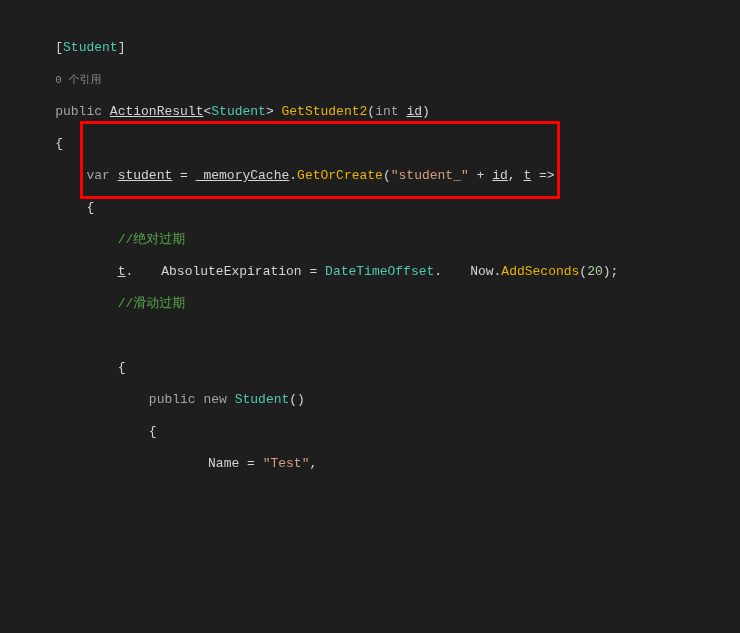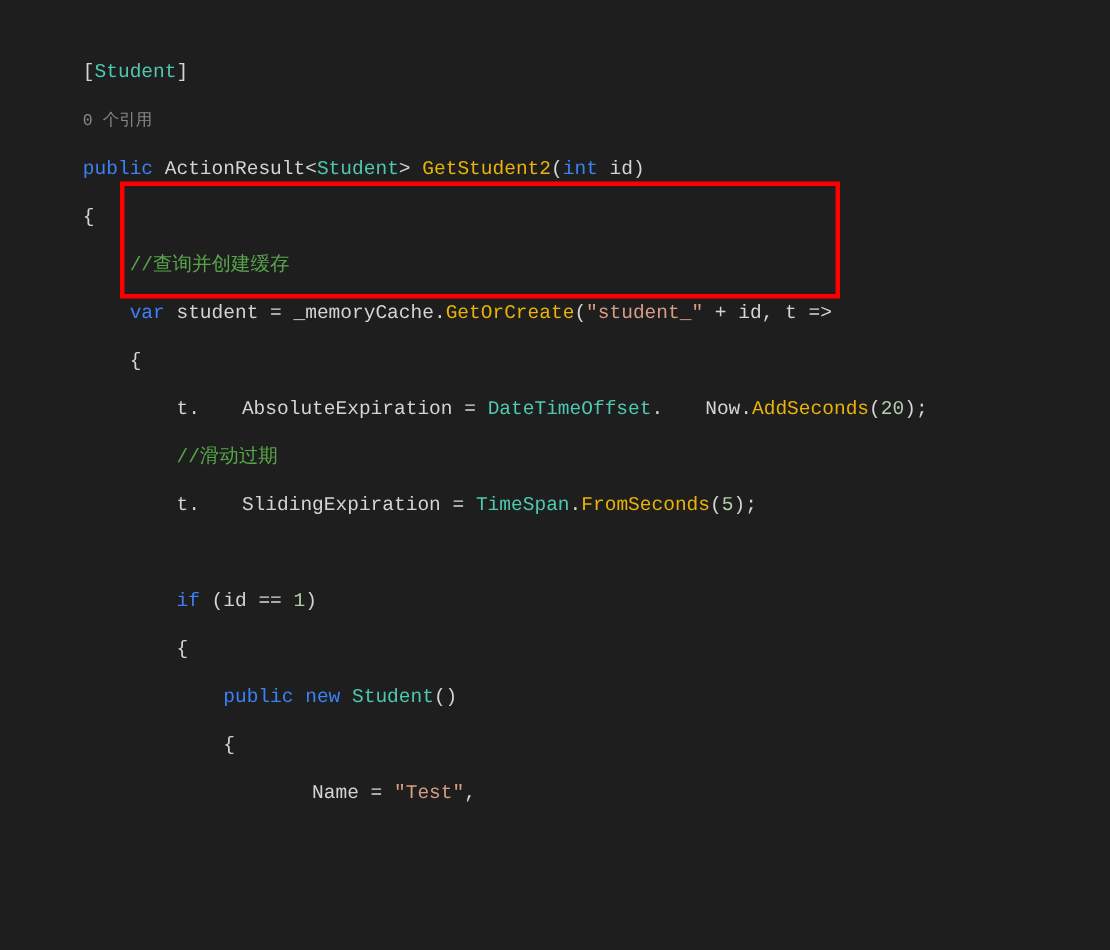--- a/index.html
+++ b/index.html
@@ -27,48 +27,46 @@
       min-height: 16px;
     }
     .highlight-box {
       position: absolute;
       border: 3px solid #ff0000;
       background: transparent;
       pointer-events: none;
     }
     
     .c-attr { color: #4ec9b0; }
-    .c-keyword { color: #3b82f6; }
+    .c-keyword { color: #a3a3a3; }
     .c-type { color: #4ec9b0; }
     .c-string { color: #d69d85; }
     .c-number { color: #b5cea8; }
     .c-comment { color: #57a64a; }
     .c-punc { color: #d4d4d4; }
-    .c-var { color: #d4d4d4; }
+    .c-var { color: #d4d4d4; text-decoration: underline; }
     .c-method { color: #eab308; }
     .c-ref { color: #888888; font-size: 11px; margin-top: 21px; }
     .c-prop { color: #d4d4d4; margin-left: 28px; }
   </style>
 </head>
 <body>
 
 <div class="editor">
 <div class="highlight-box" style="left:80px; top:121px; width:480px; height:78px;"></div>
 <div class="line">    <span class="c-punc">[</span><span class="c-attr">Student</span><span class="c-punc">]</span></div>
 <div class="line">    <span class="c-ref">0 个引用</span></div>
 <div class="line">    <span class="c-keyword">public</span> <span class="c-var">ActionResult</span><span class="c-punc">&lt;</span><span class="c-type">Student</span><span class="c-punc">&gt;</span> <span class="c-method">GetStudent2</span><span class="c-punc">(</span><span class="c-keyword">int</span> <span class="c-var">id</span><span class="c-punc">)</span></div>
 <div class="line">    <span class="c-punc">{</span></div>
-<div class="line">        <span class="c-comment">//查询并创建缓存</span></div>
 <div class="line">        <span class="c-keyword">var</span> <span class="c-var">student</span><span class="c-punc"> = </span><span class="c-var">_memoryCache</span><span class="c-punc">.</span><span class="c-method">GetOrCreate</span><span class="c-punc">(</span><span class="c-string">"student_"</span><span class="c-punc"> + </span><span class="c-var">id</span><span class="c-punc">, </span><span class="c-var">t</span><span class="c-punc"> =&gt;</span></div>
 <div class="line">        <span class="c-punc">{</span></div>
+<div class="line">            <span class="c-comment">//绝对过期</span></div>
 <div class="line">            <span class="c-var">t</span><span class="c-punc">.</span><span class="c-prop">AbsoluteExpiration</span><span class="c-punc"> = </span><span class="c-type">DateTimeOffset</span><span class="c-punc">.</span><span class="c-prop">Now</span><span class="c-punc">.</span><span class="c-method">AddSeconds</span><span class="c-punc">(</span><span class="c-number">20</span><span class="c-punc">)</span><span class="c-punc">;</span></div>
 <div class="line">            <span class="c-comment">//滑动过期</span></div>
-<div class="line">            <span class="c-var">t</span><span class="c-punc">.</span><span class="c-prop">SlidingExpiration</span><span class="c-punc"> = </span><span class="c-type">TimeSpan</span><span class="c-punc">.</span><span class="c-method">FromSeconds</span><span class="c-punc">(</span><span class="c-number">5</span><span class="c-punc">)</span><span class="c-punc">;</span></div>
 <div class="line"> </div>
-<div class="line">            <span class="c-keyword">if</span> <span class="c-punc">(</span><span class="c-var">id == </span><span class="c-number">1</span><span class="c-punc">)</span></div>
 <div class="line">            <span class="c-punc">{</span></div>
 <div class="line">                <span class="c-keyword">public</span> <span class="c-keyword">new</span> <span class="c-type">Student</span><span class="c-punc">()</span></div>
 <div class="line">                <span class="c-punc">{</span></div>
 <div class="line">                    <span class="c-prop">Name</span><span class="c-punc"> = </span><span class="c-string">"Test"</span><span class="c-punc">,</span></div>
 
 
 
 
 
 

